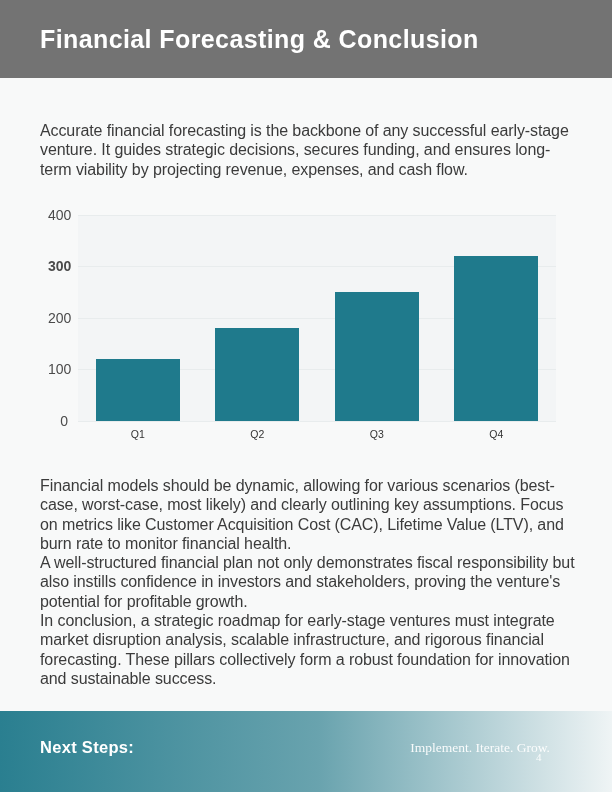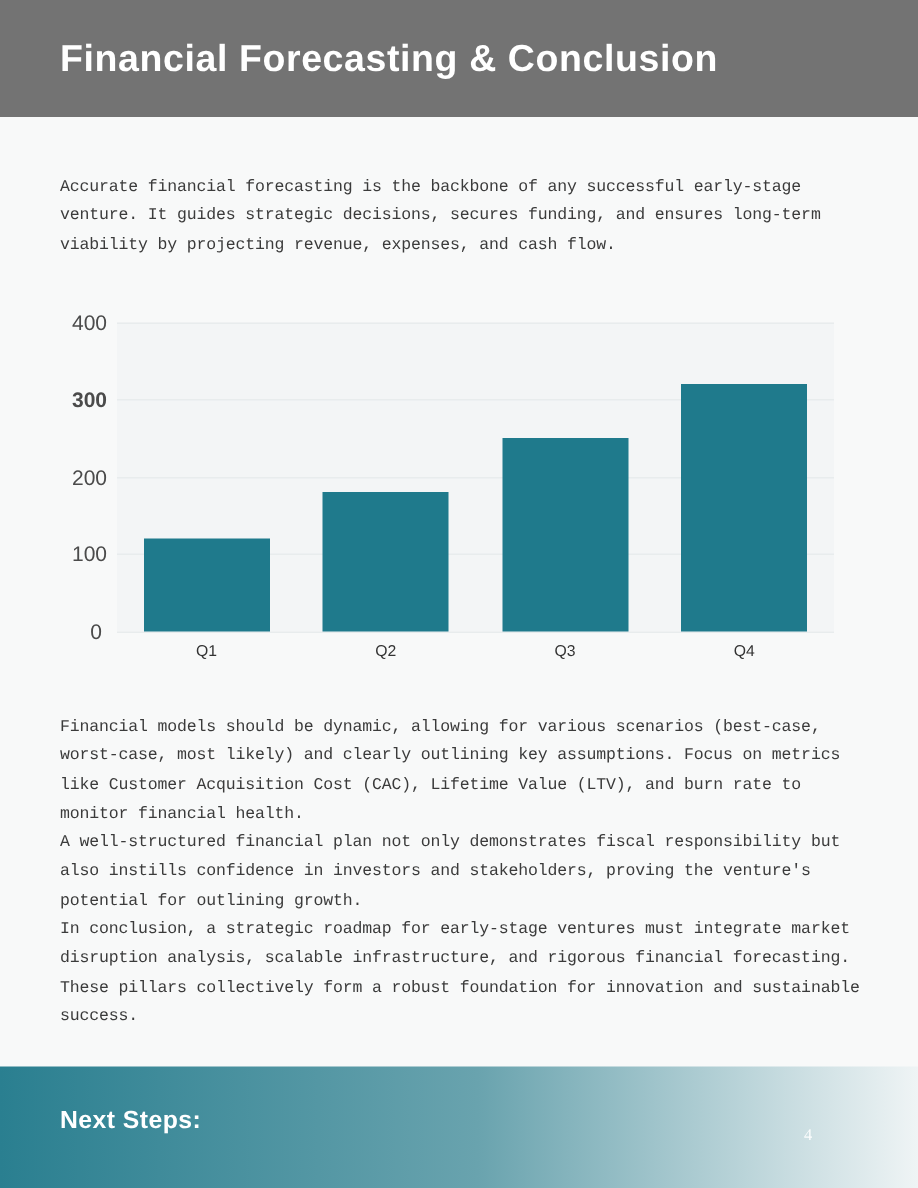--- a/index.html
+++ b/index.html
@@ -22,22 +22,22 @@
   .header .title {
     margin: 0 0 0 40px;
     font-size: 25px; font-weight: 800;
     letter-spacing: 0.4px;
     color: #ffffff;
     font-family: "Liberation Sans", sans-serif;
   }
 
   
   .serif-copy {
-    font-family: Liberation Mono, monospace;
-    font-size: 11px; line-height: 19.3px;
+    font-family: Liberation Sans, sans-serif;
+    font-size: 16px; line-height: 19.3px;
     letter-spacing: -0.1px;
     color: #3b3b3b;
   }
   .intro {
     position: absolute; left: 40px; top: 105px; width: 535px;
   }
   .body-text {
     position: absolute; left: 40px; top: 476px; width: 535px;
   }
   .body-text p { margin: 0; }
@@ -120,20 +120,21 @@
     <div class="ytick" style="top: 55px; color: rgb(75, 75, 75); font-weight: bold;">300</div>
     <div class="ytick" style="top: 3.5px; color: rgb(75, 75, 75);">400</div>
     <div class="xtick" style="left: 89.75px;">Q1</div>
     <div class="xtick" style="left: 209.25px;">Q2</div>
     <div class="xtick" style="left: 328.75px;">Q3</div>
     <div class="xtick" style="left: 448.25px;">Q4</div>
   </div>
 
 <div class="body-text serif-copy">
   <p>Financial models should be dynamic, allowing for various scenarios (best-case, worst-case, most likely) and clearly outlining key assumptions. Focus on metrics like Customer Acquisition Cost (CAC), Lifetime Value (LTV), and burn rate to monitor financial health.</p>
-  <p>A well-structured financial plan not only demonstrates fiscal responsibility but also instills confidence in investors and stakeholders, proving the venture's potential for outlining growth.</p>
+  <p>A well-structured financial plan not only demonstrates fiscal responsibility but also instills confidence in investors and stakeholders, proving the venture's potential for profitable growth.</p>
   <p>In conclusion, a strategic roadmap for early-stage ventures must integrate market disruption analysis, scalable infrastructure, and rigorous financial forecasting. These pillars collectively form a robust foundation for innovation and sustainable success.</p>
 </div>
 
 <footer class="footer" style="background: linear-gradient(90deg, rgb(42, 127, 144) 0%, rgb(105, 163, 174) 52%, rgb(239, 244, 245) 100%);">
   <div class="footer-label">Next Steps:</div>
+  <div class="footer-tagline">Implement. Iterate. Grow.</div>
   <div class="page-number">4</div>
 </footer>
 
 </body></html>

